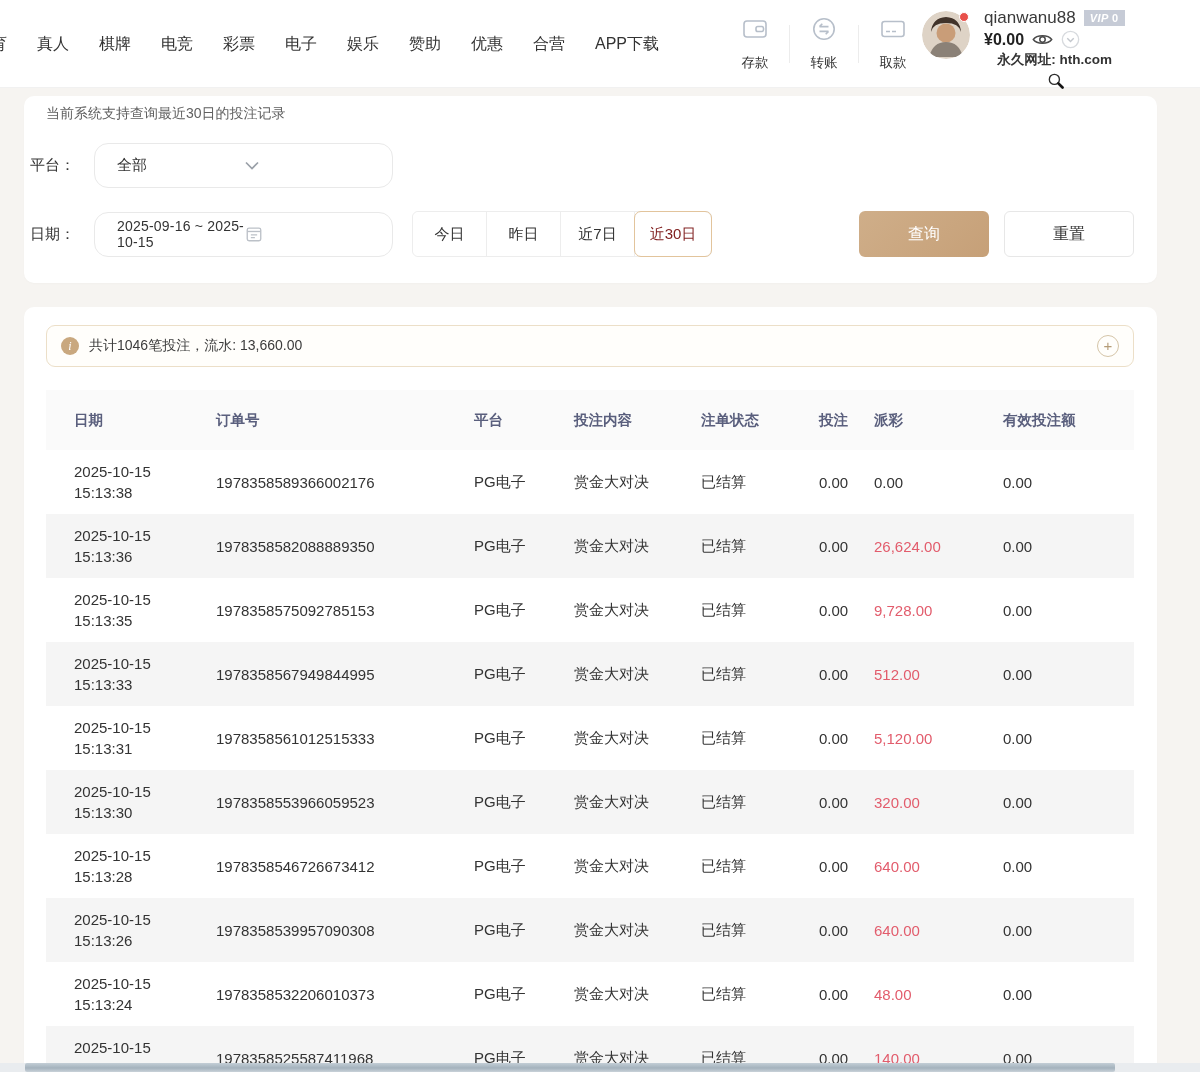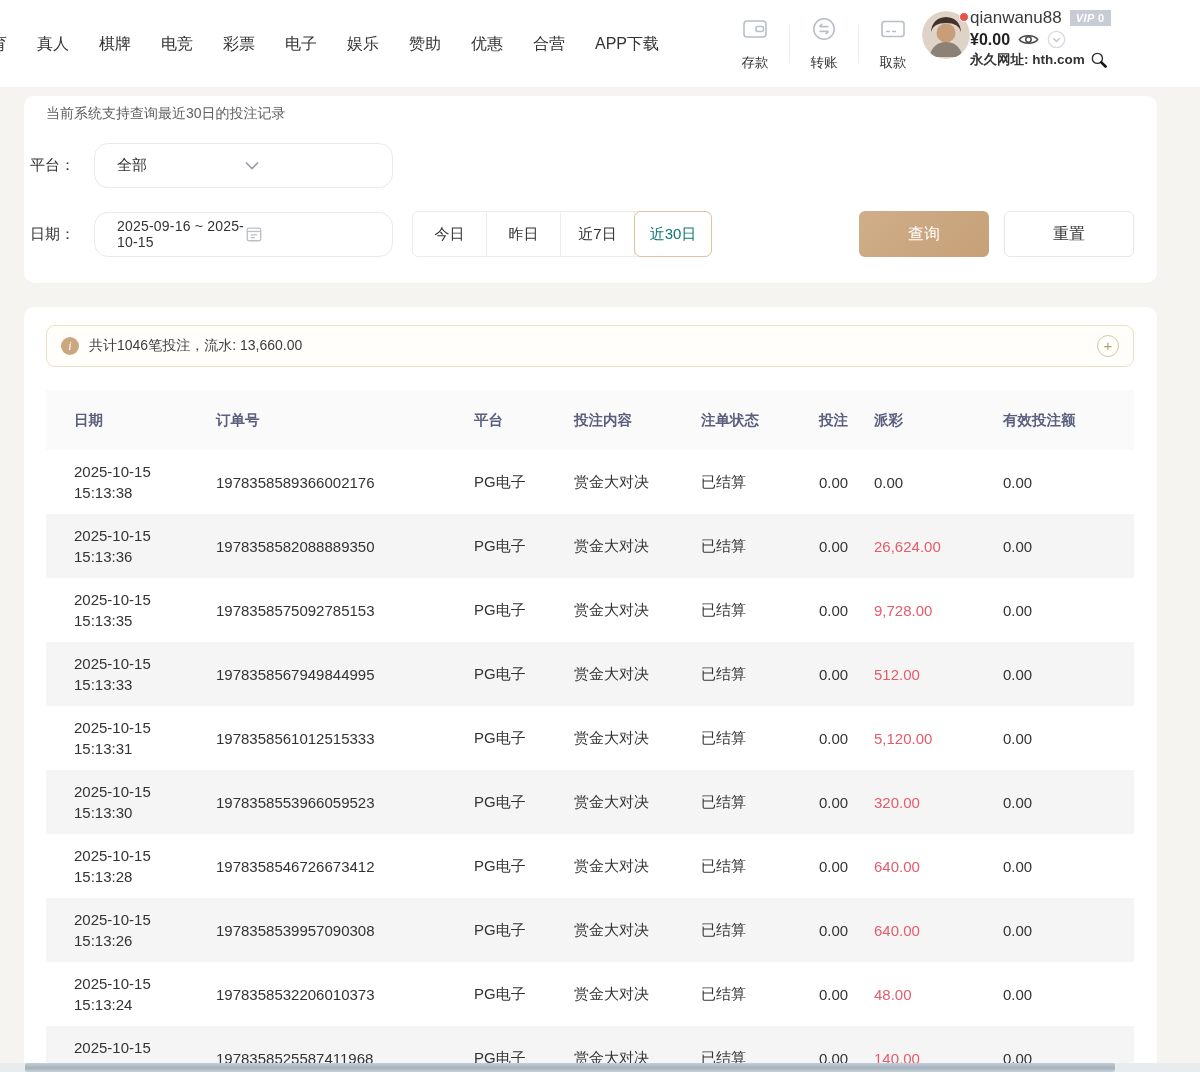--- a/index.html
+++ b/index.html
@@ -15,36 +15,36 @@
          align-items:center; gap:30px; font-size:16px; color:#333; }
   .nav-item { cursor:pointer; white-space:nowrap; }
   .nav-item.partial { margin-left:-9px; }
   .actions { position:absolute; left:726px; top:0; height:88px;
              display:flex; align-items:center; }
   .action { width:58px; display:flex; flex-direction:column; align-items:center;
             gap:12px; cursor:pointer; }
   .aicon { height:26px; display:flex; align-items:flex-end; }
   .alabel { font-size:13.5px; color:#333; }
   .vsep { width:1px; height:38px; background:#ececec; margin:0 5px; }
-  .user { position:absolute; left:922px; top:8px; display:flex; }
+  .user { position:absolute; left:922px; top:8px; display:flex; gap:14px; }
   .avatar { position:relative; width:48px; height:48px; border-radius:50%;
             cursor:pointer; margin-top:3px; }
   .avatar svg { border-radius:50%; display:block; }
   .avatar .dot { position:absolute; right:1px; top:1px; width:10px; height:10px;
                  border-radius:50%; background:#e8504a; border:1.5px solid #fff; }
   .uinfo { display:flex; flex-direction:column; gap:2px; }
   .urow1 { display:flex; align-items:center; gap:8px; }
   .uname { font-size:17px; color:#3a3a3a; }
   .vip { background:#c6cbd6; color:#fff; border-radius:0; font-size:11px;
          padding:2px 7px 2px 6px; display:flex; align-items:center; gap:3px; }
   .vip i { font-style:italic; font-weight:bold; letter-spacing:0.5px; }
   .urow2 { display:flex; align-items:center; gap:8px;text-align:center; }
   .bal { font-size:16px; font-weight:bold; color:#222; }
   .urow3 { display:flex; align-items:center; gap:3px; font-size:13.5px;
-           font-weight:bold; color:#333; }
+           font-weight:bold; color:#333;flex-direction:column; }
   
   .card { position:absolute; left:24px; width:1133px; background:#fff;
           border-radius:10px; box-shadow:0 1px 2px rgba(0,0,0,0.02); }
   .filter-card { top:96px; height:187px; }
   .table-card { top:307px; height:765px; border-bottom-left-radius:0;
                 border-bottom-right-radius:0; }
   .notice { position:absolute; left:22px; top:9px; font-size:14px; color:#606060; }
   .frow { position:absolute; display:flex; align-items:center;padding-left:24px; }
   .flabel { position:absolute; left:6px; font-size:15px; color:#333; }
   .selectbox, .datebox {
@@ -56,21 +56,21 @@
   .row-platform { top:47px; height:45px; left:0; right:0; }
   .row-date { top:115px; height:46px; left:0; right:0; }
   .quick { position:absolute; left:388px; top:0; height:46px; display:flex;
            border:1px solid #ededed; border-radius:6px; overflow:visible; }
   .qbtn { width:74px; height:44px; background:#fff; border:none;
           border-right:1px solid #ededed; font-size:15px; color:#333;
           cursor:pointer; font-family:inherit; }
   .qbtn:first-child { border-radius:6px 0 0 6px; }
   .qbtn:last-child { border-right:none; border-radius:0 6px 6px 0; }
   .qbtn.active { outline:1px solid #e2c49c; outline-offset:0px; border-radius:6px;
-                 color:#0f766e; background:#fff; position:relative; z-index:2;
+                 color:#7f1d1d; background:#fff; position:relative; z-index:2;
                  border-right:none; width:76px; }
   .btn { position:absolute; top:0; width:130px; height:46px; border-radius:6px;
          font-size:16px; cursor:pointer; font-family:inherit; }
   .btn.query { left:835px; border:none; color:#fff;
                background:linear-gradient(135deg,#cfae89 0%,#c6a078 100%); }
   .btn.reset { left:980px; background:#fff; border:1px solid #e7e7e7; color:#333; }
   
   .summary { position:absolute; left:22px; top:18px; width:1088px; height:42px;
              border:1px solid #ecdfc8; border-radius:9px; background:#fffefb;
              display:flex; align-items:center; padding:0 14px; }

